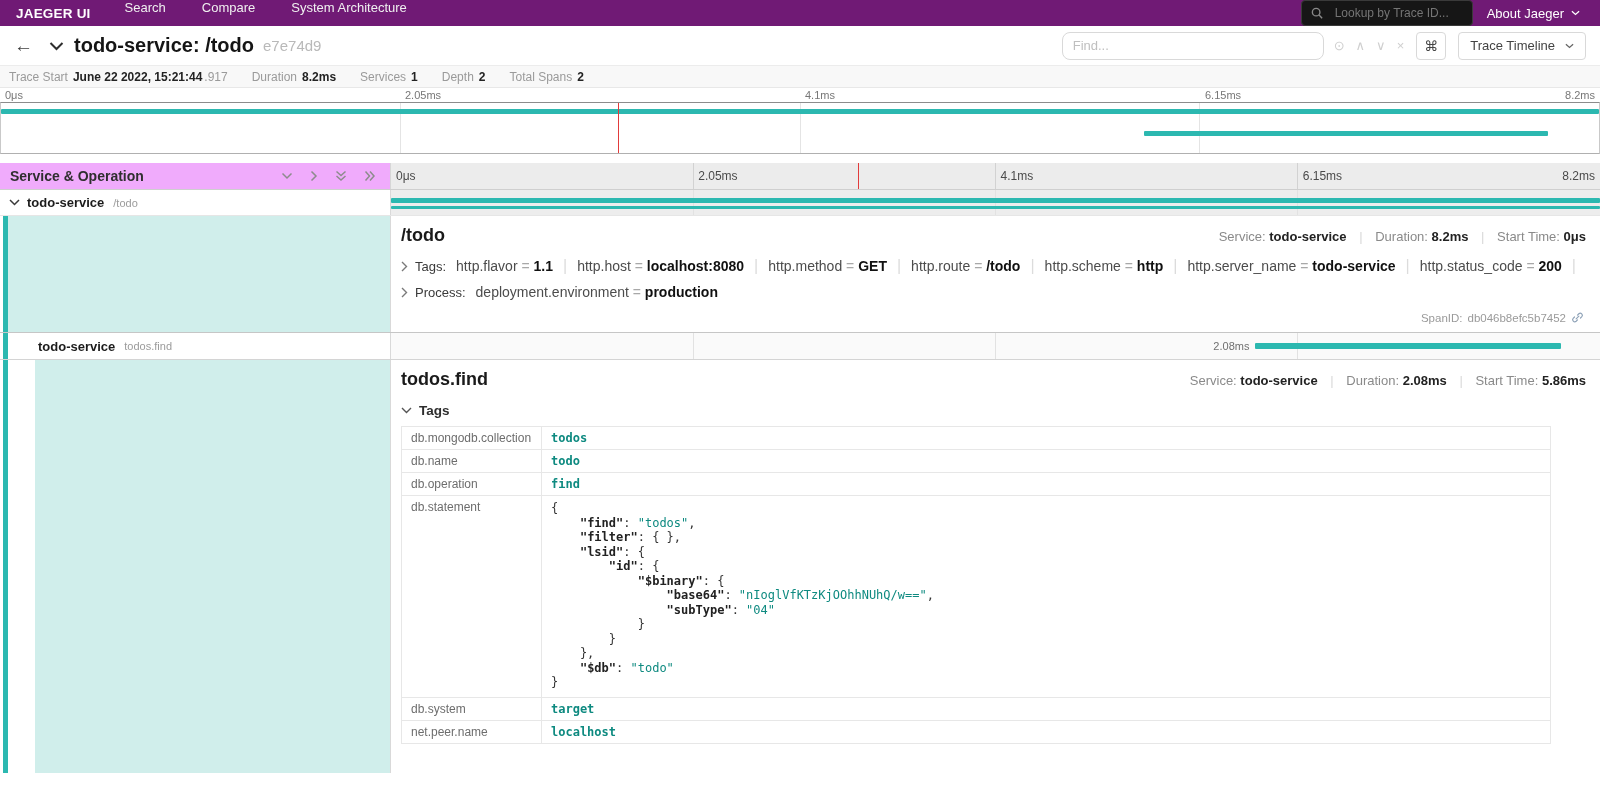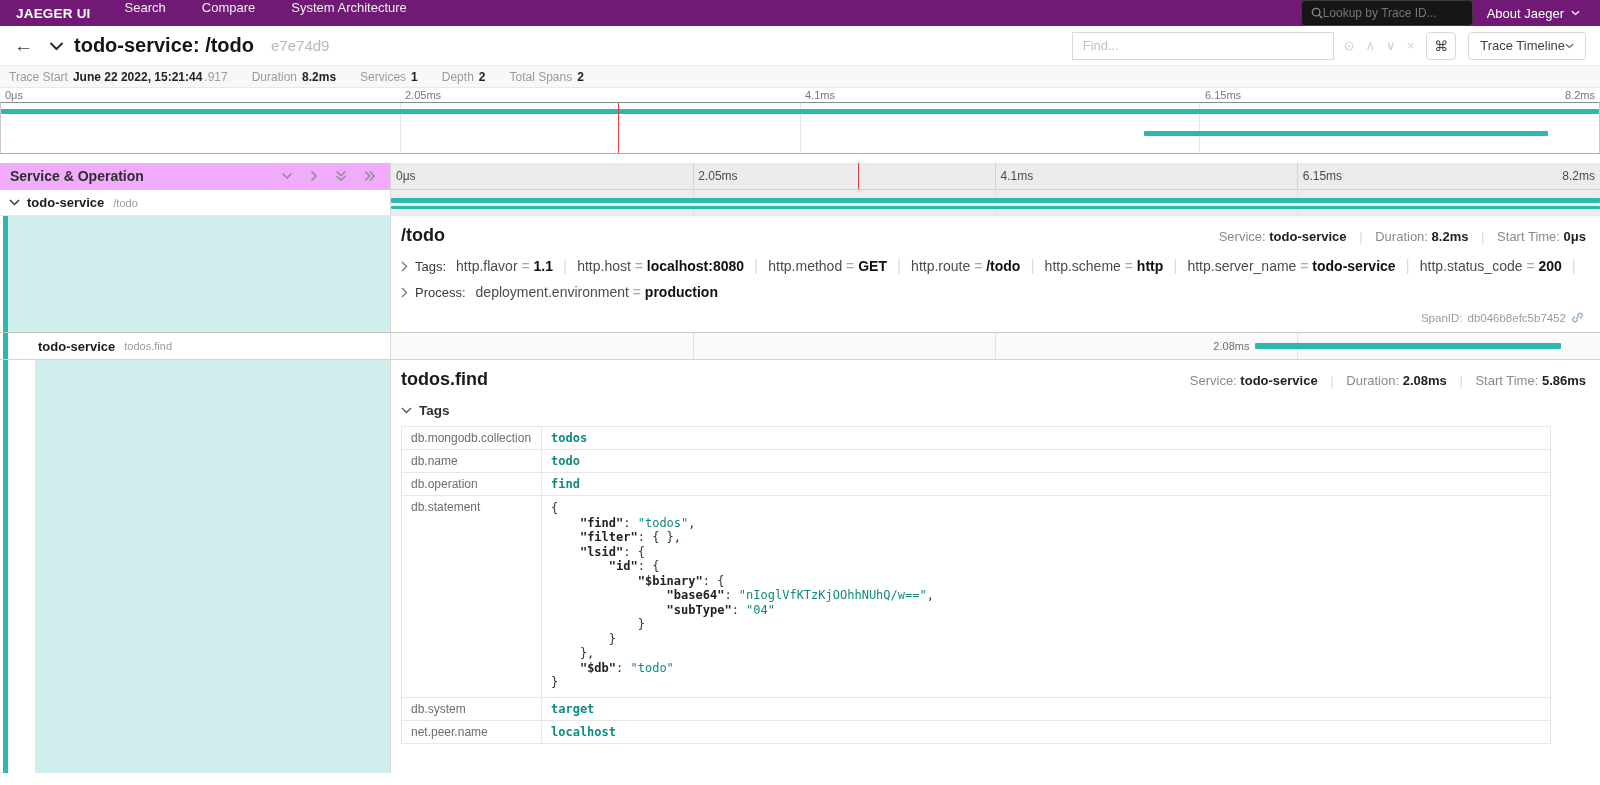--- a/index.html
+++ b/index.html
@@ -4,39 +4,39 @@
 <style>
 *{margin:0;padding:0;box-sizing:border-box}
 html,body{width:1600px;height:785px;overflow:hidden;background:#fff;font-family:"Liberation Sans",sans-serif}
 
 
 .topnav{height:26px;background:#701a75;display:flex;align-items:center;color:#fff}
 .brand{font-size:13.5px;font-weight:700;padding:0 16px;letter-spacing:.2px;cursor:pointer}
 .nav-items{display:flex;align-items:flex-start;height:100%}
 .nav-item{font-size:13px;color:#f0f0f0;padding:0 18px;cursor:pointer}
 .tn-spacer{flex:1}
-.lookup{width:172px;height:26px;background:#161616;border:1px solid #3a3a3a;border-radius:4px;display:flex;align-items:center;gap:0;padding:0 9px;margin-right:14px}
+.lookup{width:172px;height:26px;background:#161616;border:1px solid #3a3a3a;border-radius:4px;display:flex;align-items:center;gap:12px;padding:0 9px;margin-right:14px}
 .lookup input{flex:1;min-width:0;background:transparent;border:0;outline:0;color:#bbb;font-size:12px;font-family:inherit}
 .lookup input::placeholder{color:#757575}
 .about{display:flex;align-items:center;gap:7px;font-size:13px;margin-right:20px;cursor:pointer}
 
 
 .titlebar{height:40px;display:flex;align-items:center;padding:0 14px;border-bottom:1px solid #ececec;background:#fff}
 .back{font-size:19px;color:#3c3c3c;margin-right:16px;cursor:pointer;line-height:1}
 .tchev{margin-right:10px;cursor:pointer;display:flex}
 .ttitle{font-size:20px;font-weight:700;color:#151515}
-.tid{font-size:15px;color:#b9b9b9;margin-left:17px}
+.tid{font-size:15px;color:#b9b9b9;margin-left:9px}
 .tb-spacer{flex:1}
-.findbox{width:262px;height:28px;border:1px solid #d9d9d9;border-radius:0;display:flex;align-items:center;padding:0 10px}
+.findbox{width:262px;height:28px;border:1px solid #d9d9d9;border-radius:8px;display:flex;align-items:center;padding:0 10px}
 .findbox input{flex:1;min-width:0;border:0;outline:0;font-size:13px;color:#555;font-family:inherit}
 .findbox input::placeholder{color:#bfbfbf}
 .find-icons{display:flex;align-items:center;gap:11px;margin:0 12px 0 10px;color:#cfcfcf;font-size:13px}
 .find-icons span{cursor:pointer;line-height:1}
 .kbd-btn{width:30px;height:28px;border:1px solid #d9d9d9;border-radius:4px;display:flex;align-items:center;justify-content:center;font-size:14px;color:#444;font-family:"DejaVu Sans",sans-serif;cursor:pointer;background:#fff}
-.view-btn{height:28px;border:1px solid #d9d9d9;border-radius:4px;display:flex;align-items:center;gap:0;padding:0 11px;font-size:13px;color:#434343;margin-left:12px;cursor:pointer;background:#fff;white-space:nowrap}
+.view-btn{height:28px;border:1px solid #d9d9d9;border-radius:4px;display:flex;align-items:center;gap:10px;padding:0 11px;font-size:13px;color:#434343;margin-left:12px;cursor:pointer;background:#fff;white-space:nowrap}
 
 
 .summarybar{height:22px;background:#f8f8f8;border-bottom:1px solid #e8e8e8;display:flex;align-items:center;padding:0 9px;gap:24px;font-size:12px;white-space:nowrap}
 .sum-item{display:inline-flex;align-items:baseline;gap:5px}
 .sum-label{color:#9a9a9a}
 .sum-value{color:#232323;font-weight:700}
 .sum-suffix{color:#9a9a9a;margin-left:-3px}
 
 
 .mm-labels{height:14px;position:relative;font-size:11px;color:#777}

